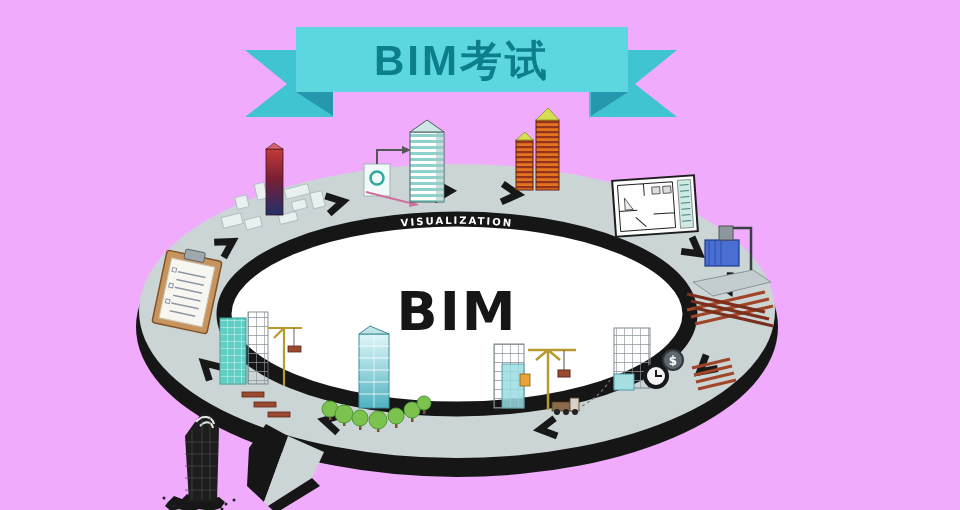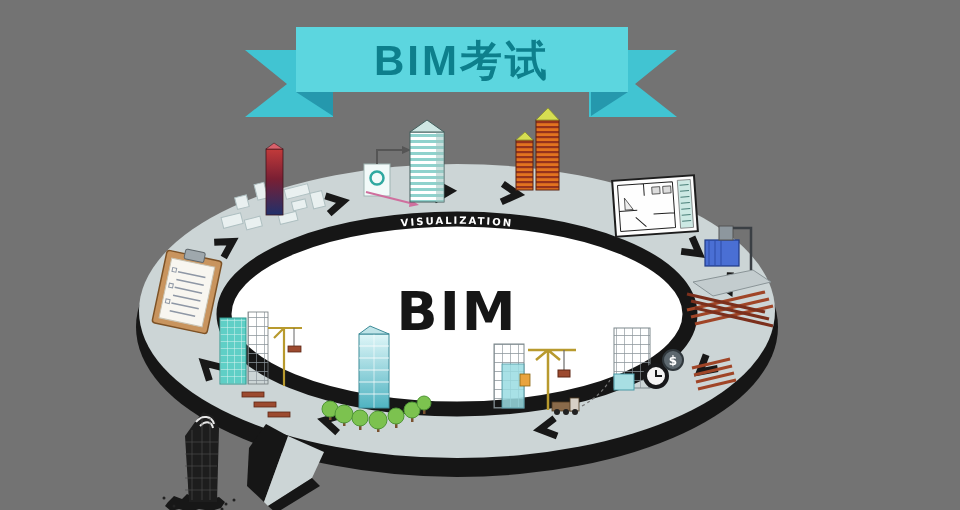--- a/index.html
+++ b/index.html
@@ -1,16 +1,16 @@
 <!DOCTYPE html>
 <html><head>
 <meta charset="utf-8">
 <style>
   html,body{margin:0;padding:0;background:#ffffff;}
-  .stage{width:960px;height:510px;background:#737373;position:relative;overflow:hidden;
+  .stage{width:960px;height:510px;background:#f0abfc;position:relative;overflow:hidden;
          font-family:"Liberation Sans",sans-serif;}
   svg{display:block;}
   .banner-title{font-family:"Liberation Sans",sans-serif;font-weight:bold;font-size:42px;
                 letter-spacing:3px;fill:#0d7f8c;text-anchor:middle;}
   .bim{font-family:"DejaVu Sans",sans-serif;font-weight:bold;font-size:54px;
        letter-spacing:2px;fill:#161616;text-anchor:middle;}
   .viz{font-family:"DejaVu Sans",sans-serif;font-weight:bold;font-size:10px;
        letter-spacing:2px;fill:#ffffff;}
   .coin{font-family:"DejaVu Sans",sans-serif;font-weight:bold;font-size:12px;
         fill:#ffffff;text-anchor:middle;}

